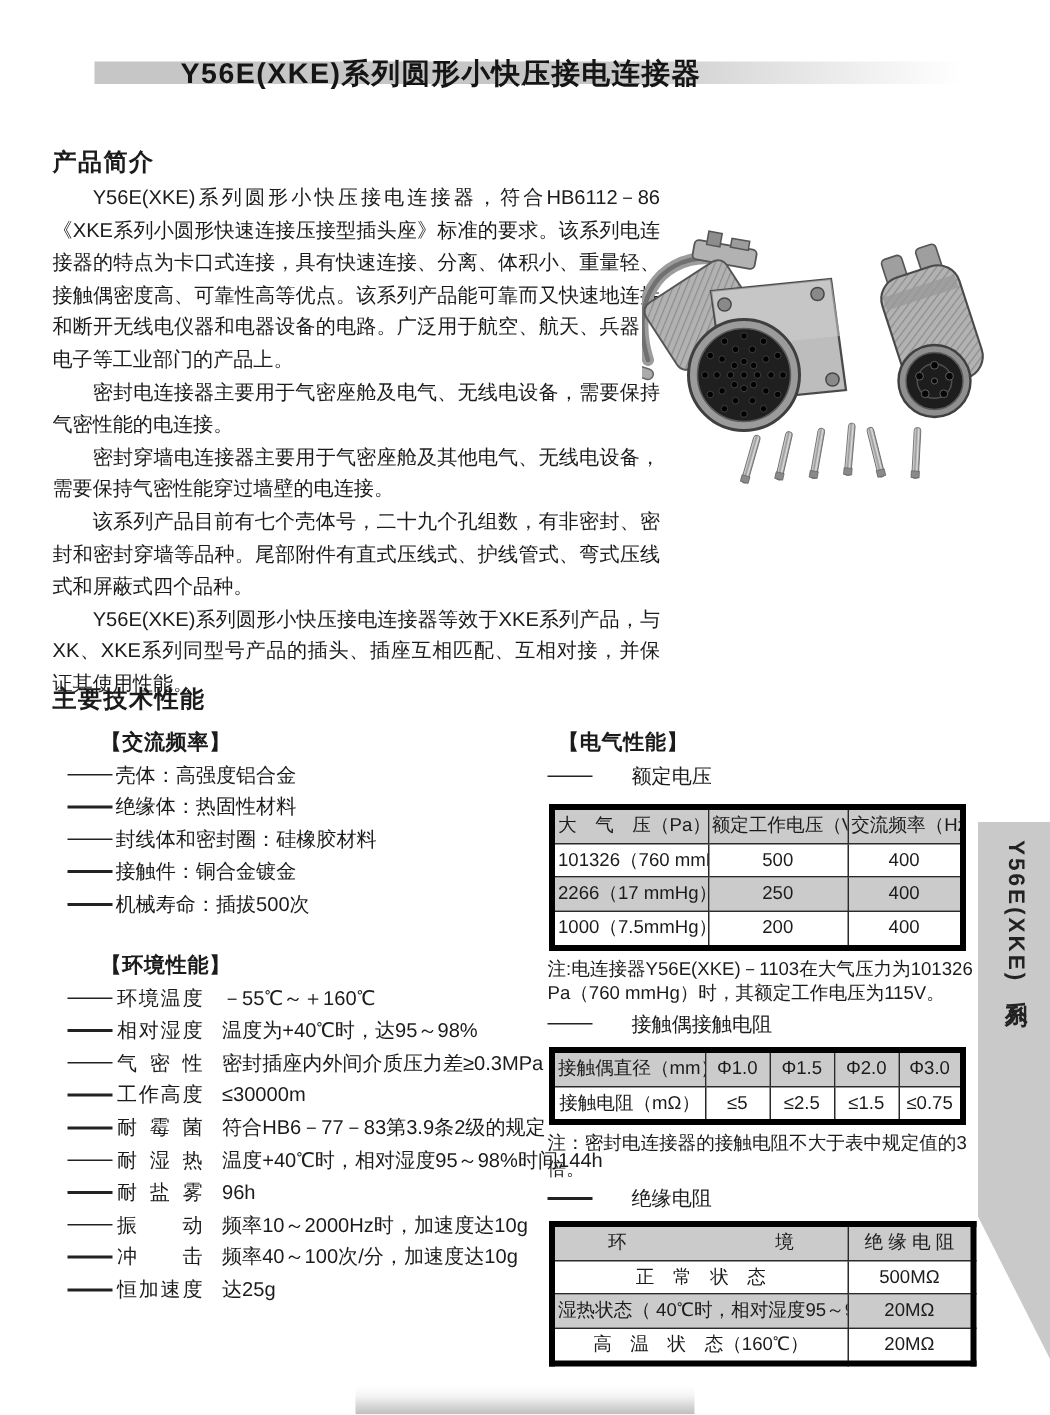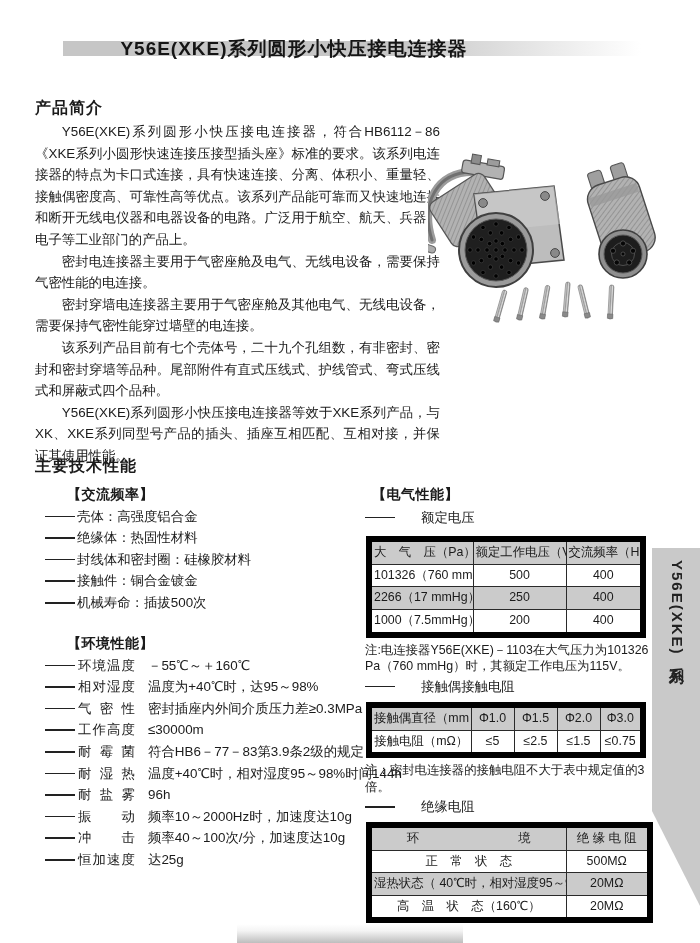--- a/index.html
+++ b/index.html
@@ -40,21 +40,21 @@
     text-align:justify; text-align-last:justify; white-space:nowrap;
   }
   .spec-value { margin-left:13px; white-space:nowrap; }
   .spec-text  { margin-left:1px; white-space:nowrap; }
   
   table { border-collapse:collapse; table-layout:fixed; margin-left:1px; }
   td {
     border:1px solid #2a2a2a; text-align:center; vertical-align:middle;
     font-size:12.4px; padding:0 2px; overflow:hidden; white-space:nowrap;
   }
-  .tbl { border:6px solid #000000; }
+  .tbl { border:4px solid #000000; }
   .gray { background:#cbcbcb; }
   .v-table { width:274px; margin-top:8px; }
   .v-table td { height:22px; }
   .v-table col:nth-child(1) { width:104px; }
   .v-table col:nth-child(2) { width:93px; }
   .v-table col:nth-child(3) { width:77px; }
   .note { font-size:12.4px; line-height:16.5px; margin-top:4px; text-align:left; }
   .dash-label { margin-top:1px;gap:24px; }
   .c-table { width:274px; margin-top:5px; }
   .c-table td { height:21px; }

